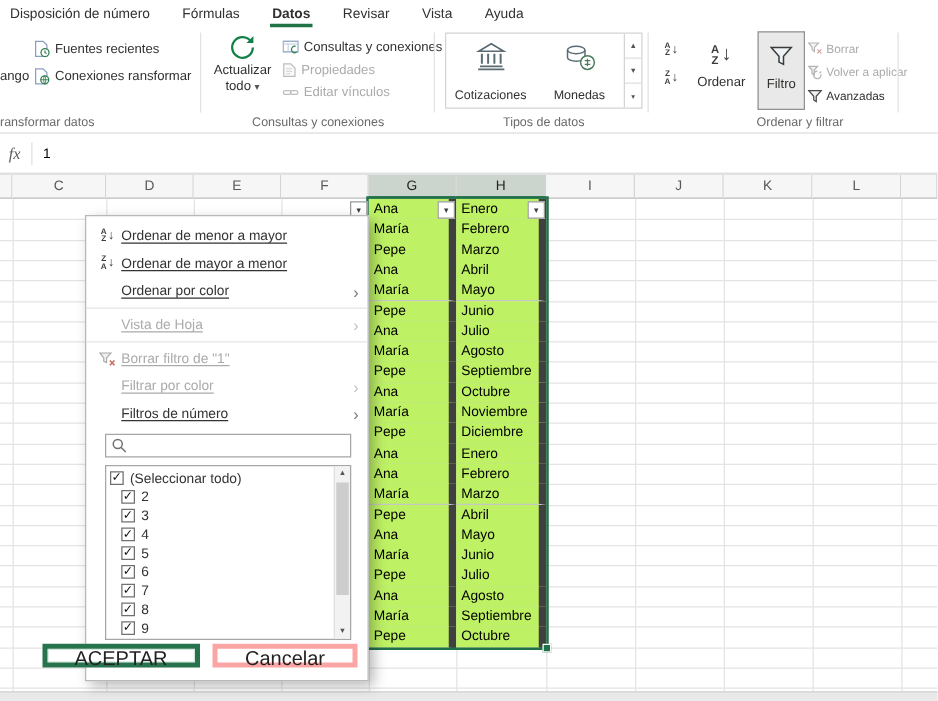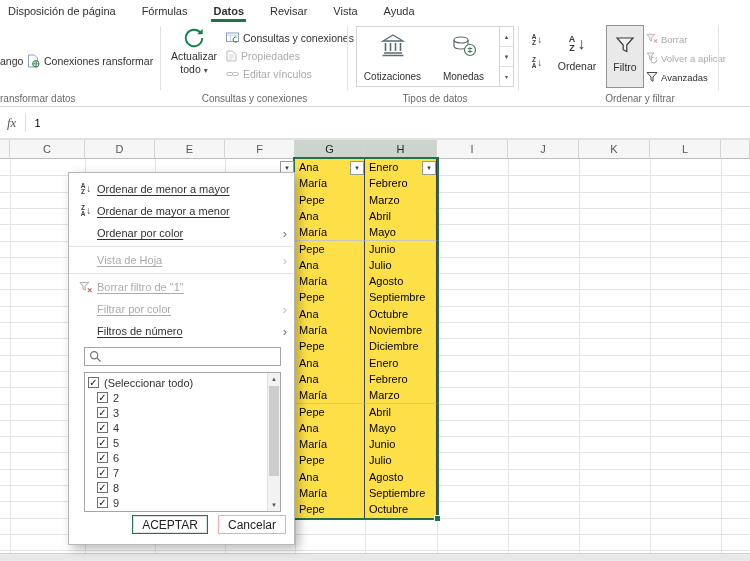--- a/index.html
+++ b/index.html
@@ -56,21 +56,21 @@
 #fx{font-family:"Liberation Serif",serif;font-style:italic;font-size:13px;color:#5a5a5a;padding:0 9px 0 7px;cursor:pointer}
 .fdiv{width:1px;height:18px;background:#e0e0e0}
 #fval{padding-left:8px;font-size:11px;color:#000;cursor:text}
 
 
 #grid{position:absolute;top:140px;left:0;width:750px;height:413px;overflow:hidden;background:#fff;cursor:cell}
 .ghead{position:absolute;top:0;height:19px;line-height:18px;text-align:center;background:#f6f6f6;border-right:1px solid #d4d4d4;border-bottom:1px solid #bdbdbd;color:#585858;font-size:11px;cursor:default}
 .ghead.sel{background:#ccd5cd;border-bottom:2px solid #217346;color:#242424}
 .vline{position:absolute;top:19px;bottom:0;width:1px;background:#e4e4e4}
 .hline{position:absolute;left:0;width:750px;height:1px;background:#e4e4e4}
-.selcell{position:absolute;background:#fde047;border-right:1px solid #404040;border-bottom:1px solid #c6c6c6;padding-left:4px;overflow:hidden;white-space:nowrap;color:#000}
+.selcell{position:absolute;background:#bef264;border-right:6px solid #404040;border-bottom:1px solid #c6c6c6;padding-left:4px;overflow:hidden;white-space:nowrap;color:#000}
 #selborder{position:absolute;border:2px solid #20714a;pointer-events:none}
 #fillhandle{position:absolute;width:7px;height:7px;background:#20714a;border:1px solid #fff}
 .afbtn{position:absolute;width:14px;height:14px;background:#fff;border:1px solid #999;display:flex;align-items:center;justify-content:center;font-size:7px;color:#3c3c3c;cursor:pointer;z-index:2}
 
 
 #fpanel{position:absolute;left:68px;top:172px;width:227px;height:373px;background:#fff;border:1px solid #b8b8b8;box-shadow:4px 4px 10px rgba(0,0,0,.28);z-index:10;font-size:11px;color:#333}
 #fitems{padding-top:5px}
 .fitem{height:22px;display:flex;align-items:center;padding:0 6px;position:relative;cursor:pointer}
 .fitem .fic{width:22px;display:flex;justify-content:center;align-items:center;gap:1px;flex:none}
 .flab{text-decoration:underline;text-underline-offset:2px;white-space:nowrap}
@@ -85,40 +85,50 @@
 #flist{margin:6px 13px 0 15px;height:140px;border:1px solid #a6a6a6;position:relative;overflow:hidden;background:#fff}
 #flist-inner{position:absolute;top:2px;left:3px;right:14px}
 .clrow{height:15px;display:flex;align-items:center;gap:5px;cursor:pointer;white-space:nowrap}
 .clrow.child{padding-left:9px}
 .cbox{width:11px;height:11px;border:1px solid #707070;background:#fff;flex:none;font-size:10px;line-height:9px;text-align:center;color:#111}
 #fscroll{position:absolute;top:0;right:0;bottom:0;width:13px;background:#f2f2f2;border-left:1px solid #e0e0e0}
 .sarr{height:12px;display:flex;align-items:center;justify-content:center;font-size:6px;color:#555;cursor:pointer}
 .sarr.down{position:absolute;bottom:0;left:0;right:0}
 #sthumb{position:absolute;left:1px;right:1px;top:13px;height:90px;background:#cdcdcd;cursor:pointer}
 #fbtns{position:absolute;bottom:10px;right:8px;display:flex;gap:10px}
-.pbtn{height:19px;padding:0 9px;background:#fff;border:1px solid #fca5a5;font-family:inherit;font-size:12px;cursor:pointer;color:#222}
+.pbtn{height:19px;padding:0 22px;background:#fff;border:4px solid #fca5a5;font-family:inherit;font-size:16px;cursor:pointer;color:#222}
 .pbtn.primary{border-color:#26734d;box-shadow:inset 0 0 0 1px #d6e8de}
 
 #bottomstrip{position:absolute;top:553px;left:0;width:750px;height:8px;background:#e9e9e9;border-top:1px solid #d2d2d2}
 </style>
 </head>
 <body>
 
 <div id="menubar">
-    <div class="mtab">Disposición de página</div>
+    <div class="mtab">Disposición de número</div>
     <div class="mtab">Fórmulas</div>
     <div class="mtab active">Datos</div>
     <div class="mtab">Revisar</div>
     <div class="mtab">Vista</div>
     <div class="mtab">Ayuda</div>
   </div>
 
 <div id="ribbon">
   <div id="partial-range">ango</div>
 
+  <div class="rrow" id="btn-recent">
+    <span class="ricon">
+        <svg width="13" height="14" viewBox="0 0 13 14">
+          <path d="M1.5 1h6l3 3v9h-9z" fill="#fff" stroke="#8aa0bd"></path>
+          <circle cx="9" cy="10" r="3.2" fill="#fff" stroke="#2e7d4f"></circle>
+          <path d="M9 8.3v1.8l1.3.8" fill="none" stroke="#2e7d4f" stroke-width=".9"></path>
+        </svg>
+      </span>
+    <span>Fuentes recientes</span>
+  </div>
   <div class="rrow" id="btn-existing">
     <span class="ricon">
         <svg width="13" height="14" viewBox="0 0 13 14">
           <path d="M1.5 1h6l3 3v9h-9z" fill="#fff" stroke="#8aa0bd"></path>
           <circle cx="8.8" cy="9.8" r="3.2" fill="#fff" stroke="#2e7d4f"></circle>
           <path d="M5.6 9.8h6.4M8.8 6.6c1.2 1 1.2 5.4 0 6.4c-1.2-1-1.2-5.4 0-6.4z" fill="none" stroke="#2e7d4f" stroke-width=".7"></path>
         </svg>
       </span>
     <span>Conexiones ransformar</span>
   </div>

